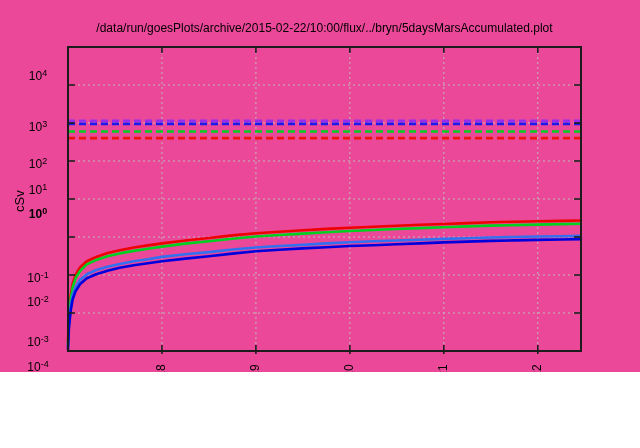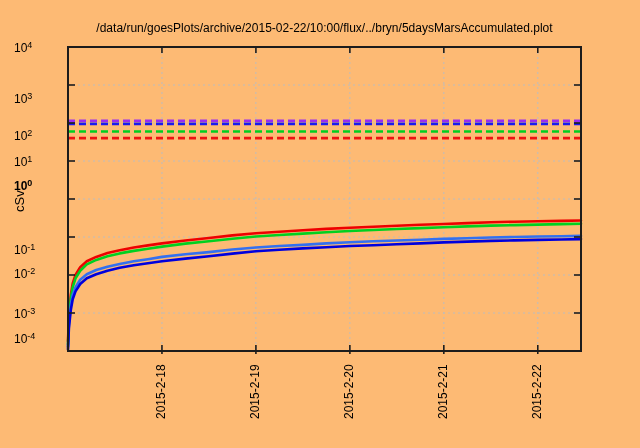--- a/index.html
+++ b/index.html
@@ -1,27 +1,27 @@
 <!DOCTYPE html>
 <html><head>
 <meta charset="utf-8">
 <style>
   html,body{margin:0;padding:0;background:#fff;}
   #canvas{
-    position:relative;width:640px;height:448px;background:#fdba74;
+    position:relative;width:640px;height:372px;background:#ec4899;
     font-family:"Liberation Sans",sans-serif;color:#000;overflow:hidden;
   }
   .chart-title{
     position:absolute;top:21px;left:68px;width:513px;text-align:center;
     font-size:12px;white-space:nowrap;letter-spacing:0;
   }
   #plot-svg{position:absolute;left:0;top:0;}
   .ytick{
-    position:absolute;left:14px;width:48px;text-align:left;
-    font-size:12px;line-height:14px;white-space:nowrap;
+    position:absolute;left:14px;width:48px;text-align:center;
+    font-size:12px;line-height:14px;white-space:nowrap;margin-top:28px;
   }
   .ytick .exp{font-size:9px;vertical-align:4px;letter-spacing:0;}
   .xtick{
     position:absolute;font-size:12px;line-height:14px;white-space:nowrap;
     transform:rotate(-90deg);transform-origin:top left;
   }
   .y-axis-label{
     position:absolute;font-size:13px;transform:rotate(-90deg);
     transform-origin:top left;white-space:nowrap;
   }

